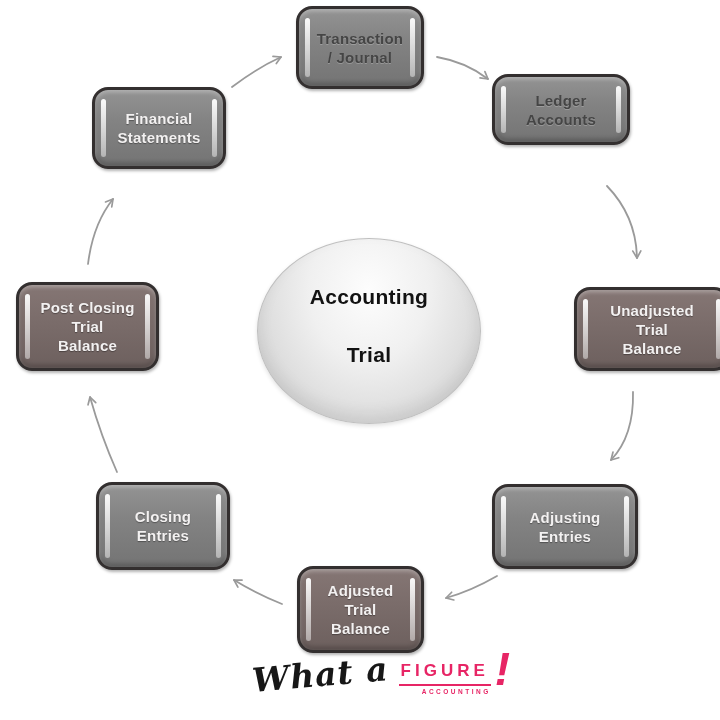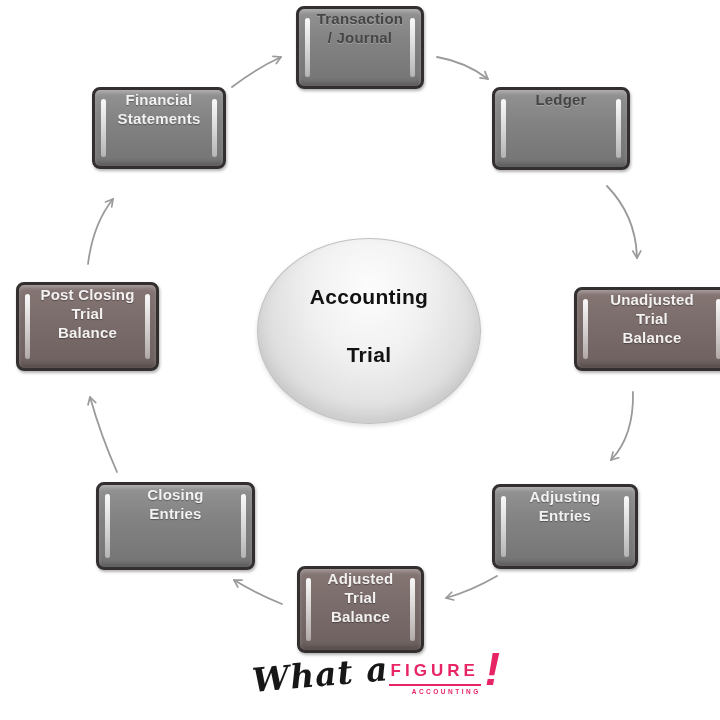--- a/index.html
+++ b/index.html
@@ -7,23 +7,23 @@
     width:720px;height:720px;position:relative;overflow:hidden;
     background:var(--bg,#ffffff);
     font-family:"Liberation Sans", sans-serif;
   }
   .stage{position:absolute;inset:0;width:720px;height:720px;}
 
   
   .node{
     position:absolute;
     border:3px solid var(--node-border,#332f2f);
-    border-radius:8px;
+    border-radius:16px;
     box-sizing:border-box;
-    display:flex;align-items:flex-start;justify-content:center;
+    display:flex;align-items:center;justify-content:center;
     box-shadow:1px 2px 3px rgba(0,0,0,.3), inset 0 2px 4px rgba(255,255,255,.35), inset 0 -3px 5px rgba(0,0,0,.25);
   }
   .node.gray{background:linear-gradient(180deg,#939393 0%,#838383 40%,#747474 100%);}
   .node.brown{background:linear-gradient(180deg,#857674 0%,#7a6c6a 45%,#6d605e 100%);}
   .node .label{
     text-align:center;font-weight:bold;font-size:15px;line-height:19px;
     letter-spacing:.2px;width:100%;position:relative;z-index:2;
   }
   .node.dark-text .label{color:var(--text-dark,#454545);text-shadow:0 1px 0 rgba(255,255,255,.22);}
   .node.light-text .label{color:var(--text-light,#f3f1f1);text-shadow:0 1px 1px rgba(0,0,0,.35);}
@@ -51,21 +51,21 @@
 
   
   svg.arrows{position:absolute;inset:0;pointer-events:none;}
 
   
   .logo{position:absolute;left:252px;top:654px;display:flex;align-items:center;}
   .logo-script{
     font-family:"DejaVu Serif", serif;font-style:italic;font-weight:bold;
     font-size:33px;color:#171717;transform:rotate(-5deg);letter-spacing:1px;
   }
-  .figure-block{display:flex;flex-direction:column;align-items:flex-end;margin-left:0;margin-top:6px;}
+  .figure-block{display:flex;flex-direction:column;align-items:flex-end;margin-left:10px;margin-top:6px;}
   .figure-text{
     color:var(--pink,#e72565);font-weight:bold;font-size:17px;letter-spacing:4px;
     border-bottom:2px solid var(--pink,#e72565);padding:0 2px 3px 2px;
   }
   .figure-sub{
     color:var(--pink,#e72565);font-size:6.5px;font-weight:bold;letter-spacing:2.5px;margin-top:2px;
   }
   .bang{
     color:var(--pink,#e72565);font-weight:800;font-style:italic;font-size:46px;
     line-height:.9;margin-left:4px;transform:translateY(-5px);
@@ -101,25 +101,26 @@
 
   <div class="node gray dark-text" style="left:296px;top:6px;width:128px;height:83px">
     <span class="hl left"></span>
     <span class="hl right"></span>
     <div class="label">
       <div>Transaction</div>
       <div>/ Journal</div>
     </div>
   </div>
 
-  <div class="node gray dark-text" style="left:492px;top:87px;width:138px;height:83px">
+  <div class="node gray dark-text" style="left:492px;top:74px;width:138px;height:71px">
     <span class="hl left"></span>
     <span class="hl right"></span>
     <div class="label">
       <div>Ledger</div>
+      <div>Accounts</div>
     </div>
   </div>
 
   <div class="node brown light-text" style="left:574px;top:287px;width:156px;height:84px">
     <span class="hl left"></span>
     <span class="hl right"></span>
     <div class="label">
       <div>Unadjusted</div>
       <div>Trial</div>
       <div>Balance</div>
@@ -138,21 +139,21 @@
   <div class="node brown light-text" style="left:297px;top:566px;width:127px;height:87px">
     <span class="hl left"></span>
     <span class="hl right"></span>
     <div class="label">
       <div>Adjusted</div>
       <div>Trial</div>
       <div>Balance</div>
     </div>
   </div>
 
-  <div class="node gray light-text" style="left:96px;top:482px;width:159px;height:88px">
+  <div class="node gray light-text" style="left:96px;top:482px;width:134px;height:88px">
     <span class="hl left"></span>
     <span class="hl right"></span>
     <div class="label">
       <div>Closing</div>
       <div>Entries</div>
     </div>
   </div>
 
   <div class="node brown light-text" style="left:16px;top:282px;width:143px;height:89px">
     <span class="hl left"></span>

